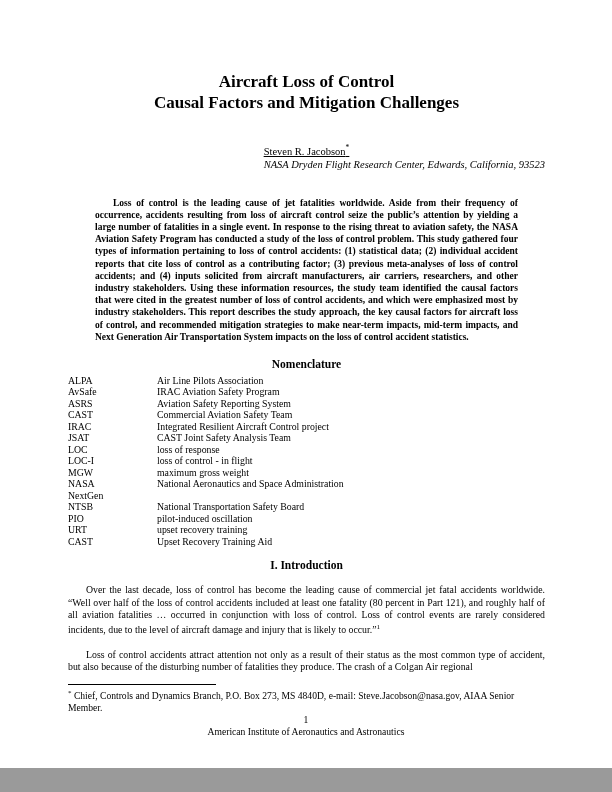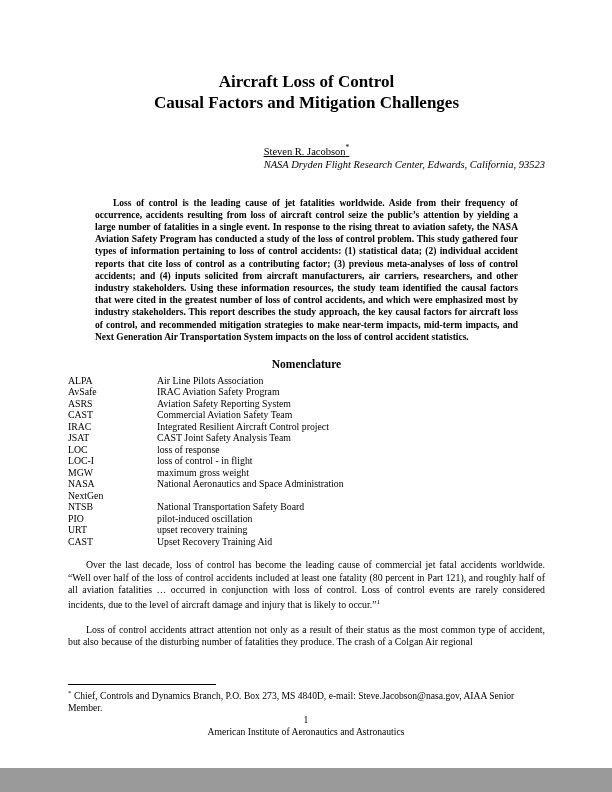--- a/index.html
+++ b/index.html
@@ -130,20 +130,21 @@
           <span class="nom-term">URT</span>
           <span class="nom-def">upset recovery training</span>
         </div>
 
         <div class="nom-row">
           <span class="nom-term">CAST</span>
           <span class="nom-def">Upset Recovery Training Aid</span>
         </div>
       </div>
 
+    <div class="section-heading intro-heading">I. Introduction</div>
 
     <p class="body-para"><span>Over the last decade, loss of control has become the leading cause of commercial jet fatal accidents worldwide. “Well over half of the loss of control accidents included at least one fatality (80 percent in Part 121), and roughly half of all aviation fatalities … occurred in conjunction with loss of control. Loss of control events are rarely considered incidents, due to the level of aircraft damage and injury that is likely to occur.”</span><sup>1</sup></p>
 
     <p class="body-para">Loss of control accidents attract attention not only as a result of their status as the most common type of accident, but also because of the disturbing number of fatalities they produce. The crash of a Colgan Air regional</p>
 
   </div>
 
   <div class="footnote-block">
     <div class="footnote-rule"></div>
     <div class="footnote-text"><sup>*</sup><span> Chief, Controls and Dynamics Branch, P.O. Box 273, MS 4840D, e-mail: Steve.Jacobson@nasa.gov, AIAA Senior Member.</span></div>

